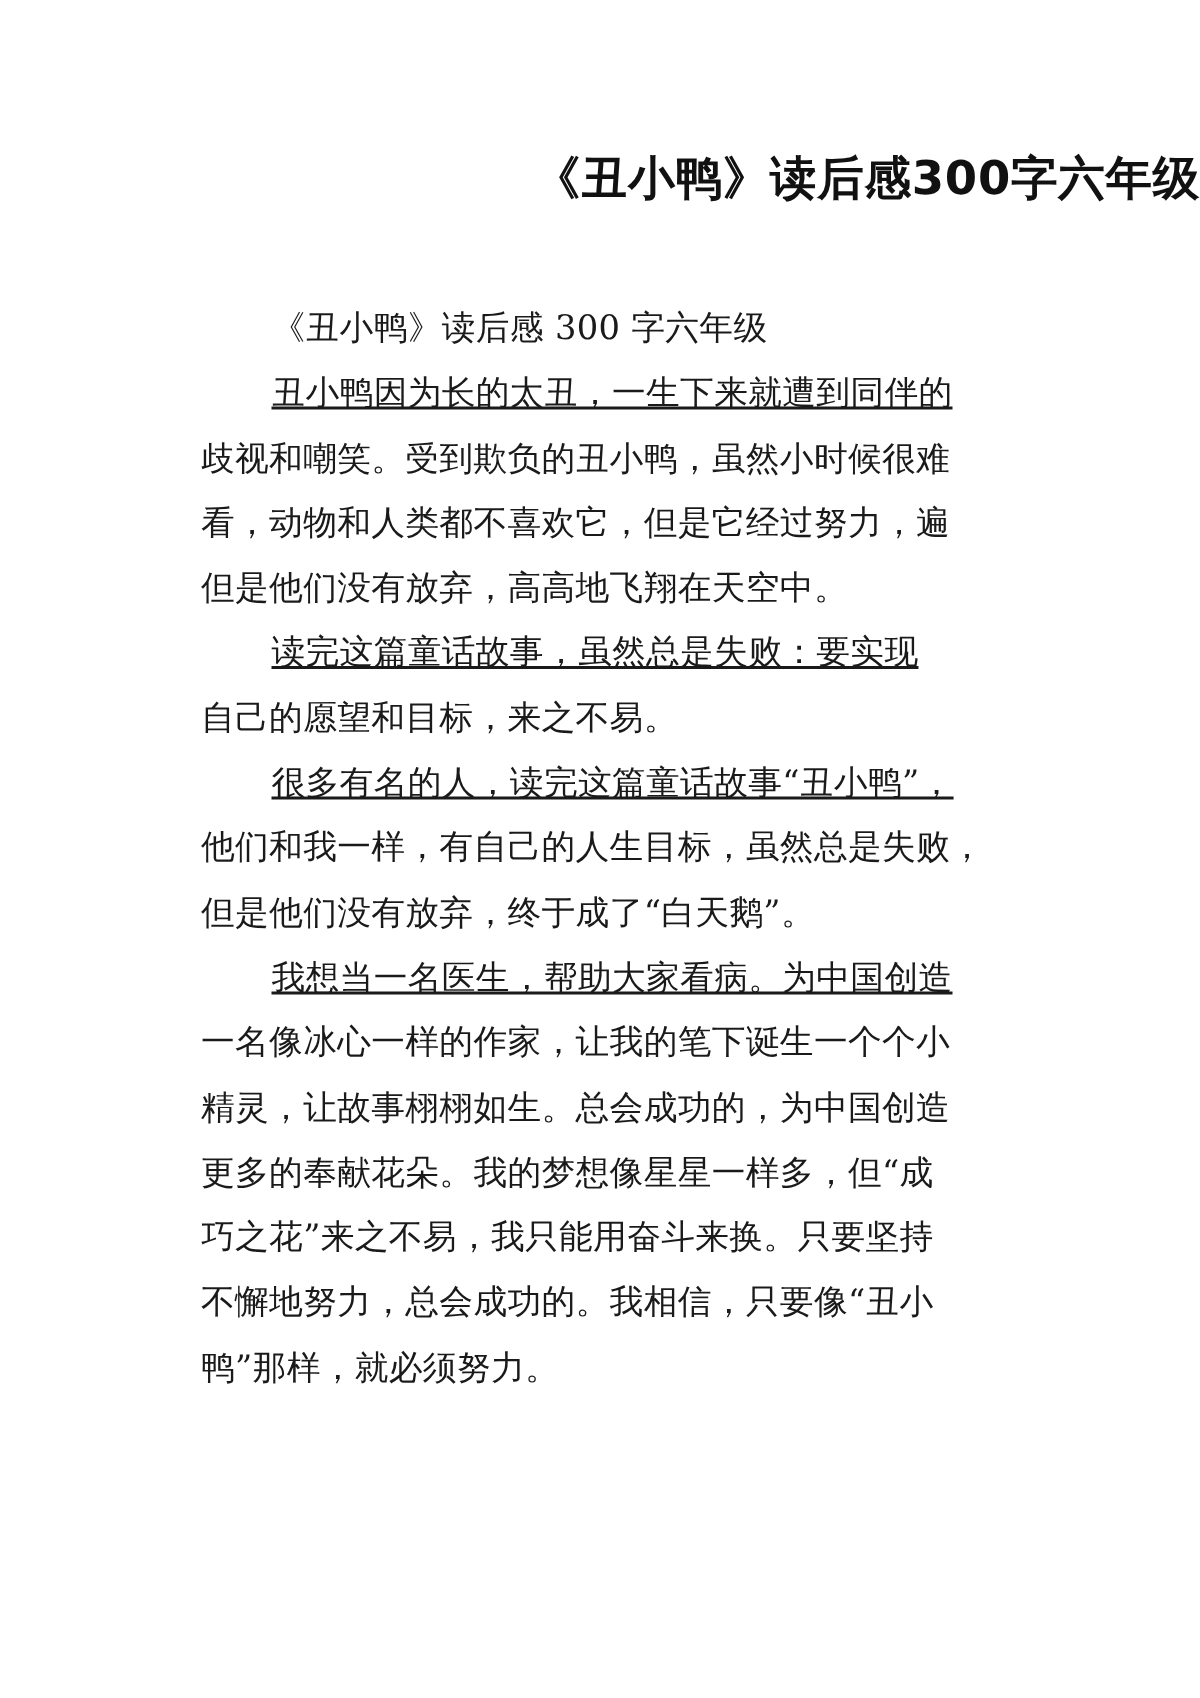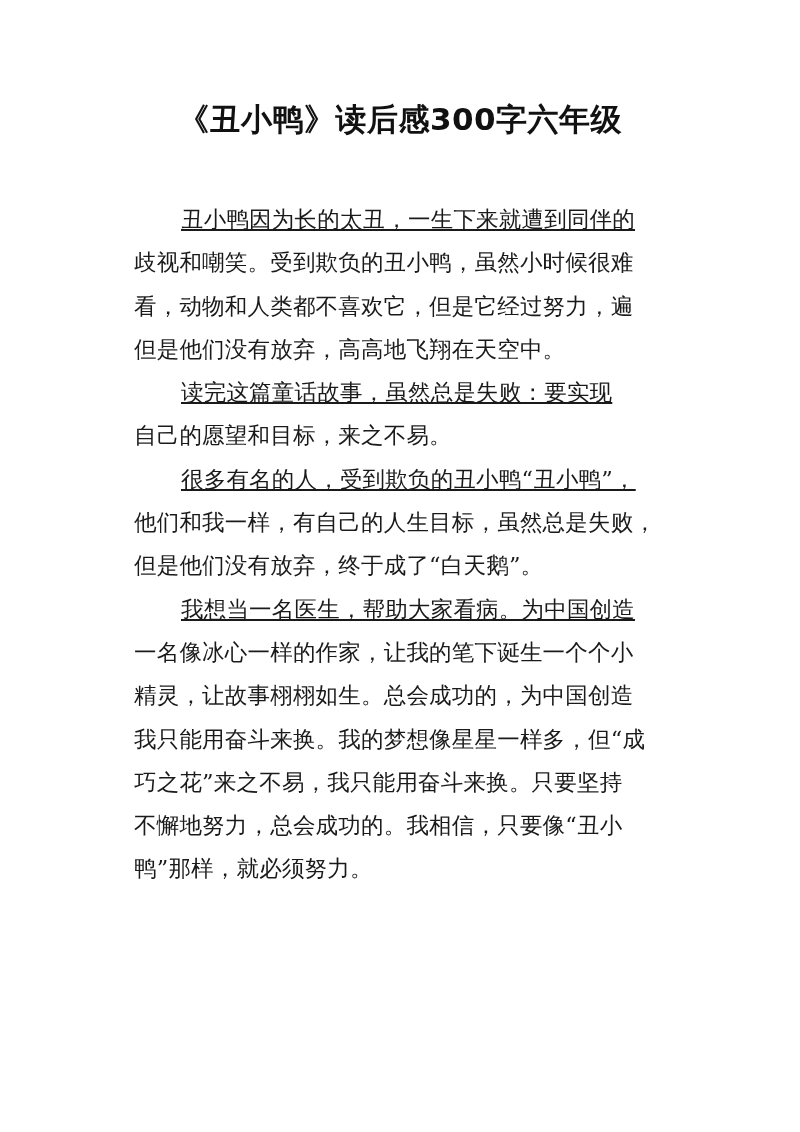--- a/index.html
+++ b/index.html
@@ -19,21 +19,21 @@
       left: 0; top: 0;
       width: 800px;
       height: 1132px;
       background: #ffffff;
     }
     .title {
       position: absolute;
       left: 0;
       top: 95px;
       width: 800px;
-      text-align: center;
+      text-align: right;
       font-family: "DejaVu Sans", "Liberation Sans", sans-serif;
       font-weight: bold;
       font-size: 31px;
       line-height: 48px;
       letter-spacing: 0.5px;
       color: #111111;
       margin: 0;
     }
     .body-text {
       position: absolute;
@@ -61,44 +61,45 @@
   </style>
 </head>
 <body>
 
 <div class="page">
 
   <h1 class="title">《丑小鸭》读后感300字六年级</h1>
 
   <div class="body-text">
 
+    <span class="line subtitle-line">《丑小鸭》读后感 300 字六年级</span>
 
     <div>
       <span class="line indent">丑小鸭因为长的太丑，一生下来就遭到同伴的</span>
       <span class="line">歧视和嘲笑。受到欺负的丑小鸭，虽然小时候很难</span>
       <span class="line">看，动物和人类都不喜欢它，但是它经过努力，遍</span>
       <span class="line">但是他们没有放弃，高高地飞翔在天空中。</span>
     </div>
 
     <div>
       <span class="line indent">读完这篇童话故事，虽然总是失败：要实现</span>
       <span class="line">自己的愿望和目标，来之不易。</span>
     </div>
 
     <div>
-      <span class="line indent">很多有名的人，受到欺负的丑小鸭“丑小鸭”，</span>
+      <span class="line indent">很多有名的人，读完这篇童话故事“丑小鸭”，</span>
       <span class="line">他们和我一样，有自己的人生目标，虽然总是失败，</span>
       <span class="line">但是他们没有放弃，终于成了“白天鹅”。</span>
     </div>
 
 
     <div>
       <span class="line indent">我想当一名医生，帮助大家看病。为中国创造</span>
       <span class="line">一名像冰心一样的作家，让我的笔下诞生一个个小</span>
       <span class="line">精灵，让故事栩栩如生。总会成功的，为中国创造</span>
-      <span class="line">我只能用奋斗来换。我的梦想像星星一样多，但“成</span>
+      <span class="line">更多的奉献花朵。我的梦想像星星一样多，但“成</span>
       <span class="line">巧之花”来之不易，我只能用奋斗来换。只要坚持</span>
       <span class="line">不懈地努力，总会成功的。我相信，只要像“丑小</span>
       <span class="line">鸭”那样，就必须努力。</span>
     </div>
 
   </div>
 </div>
 
 </body></html>

